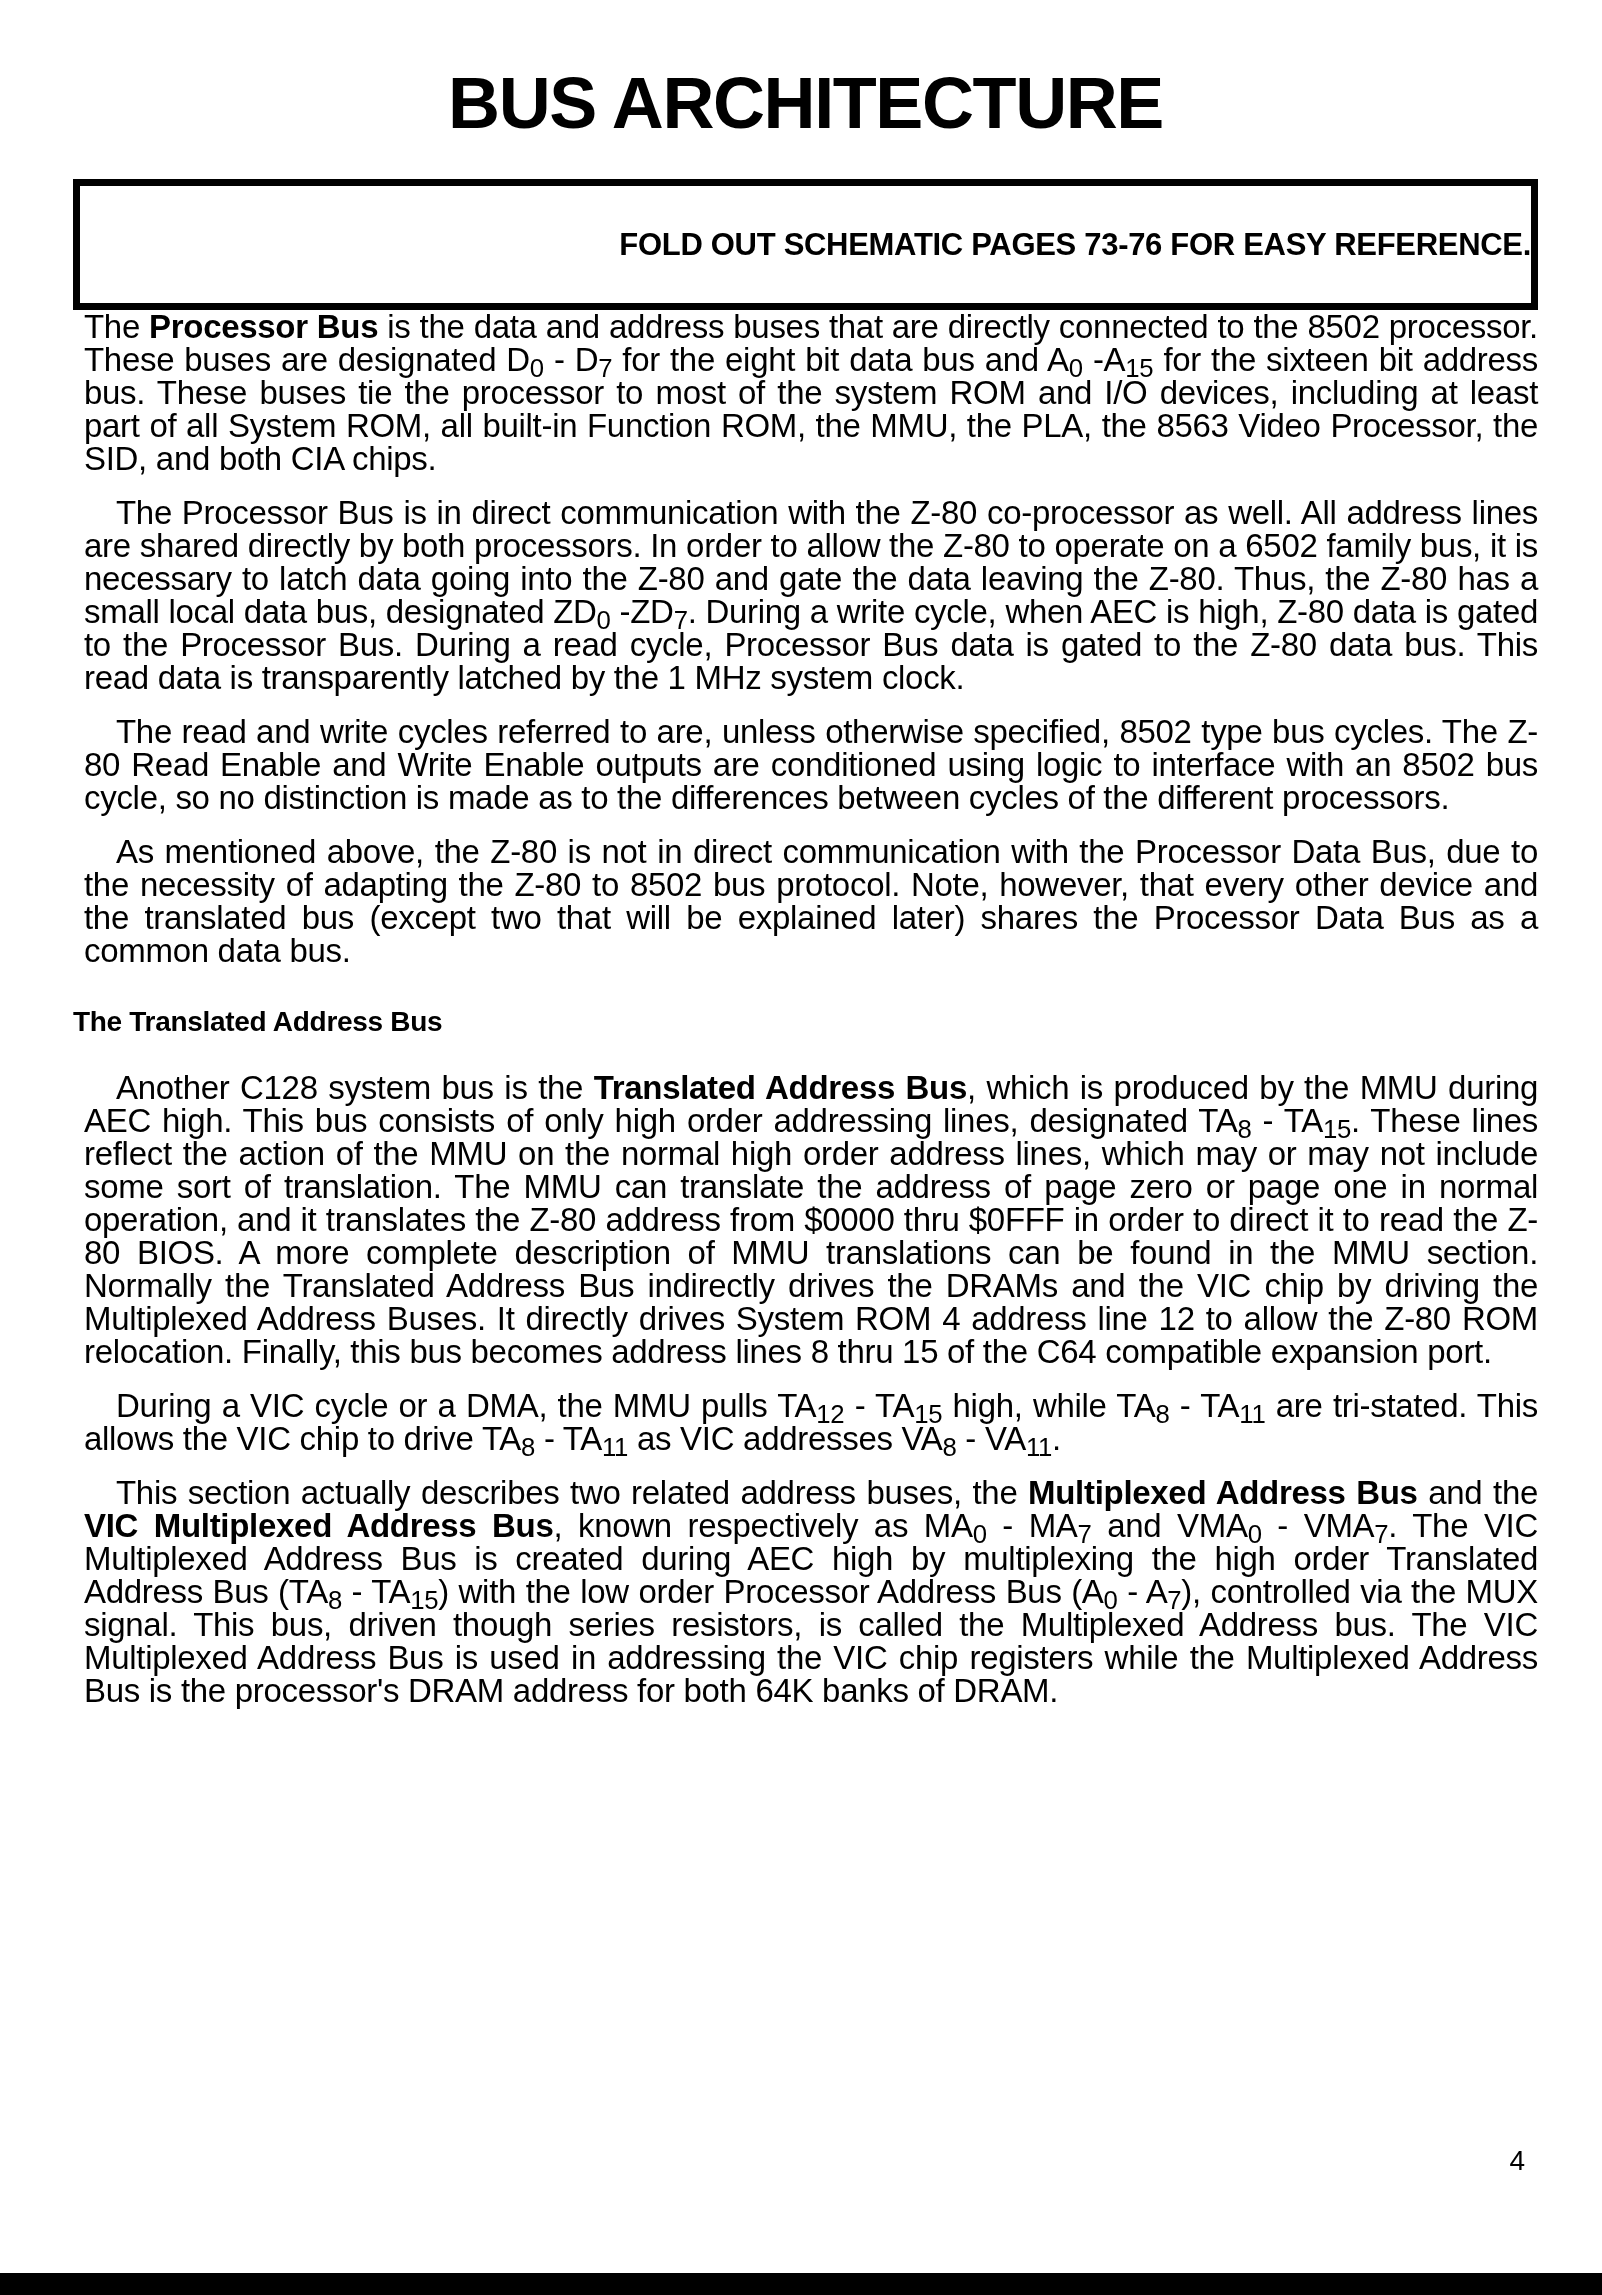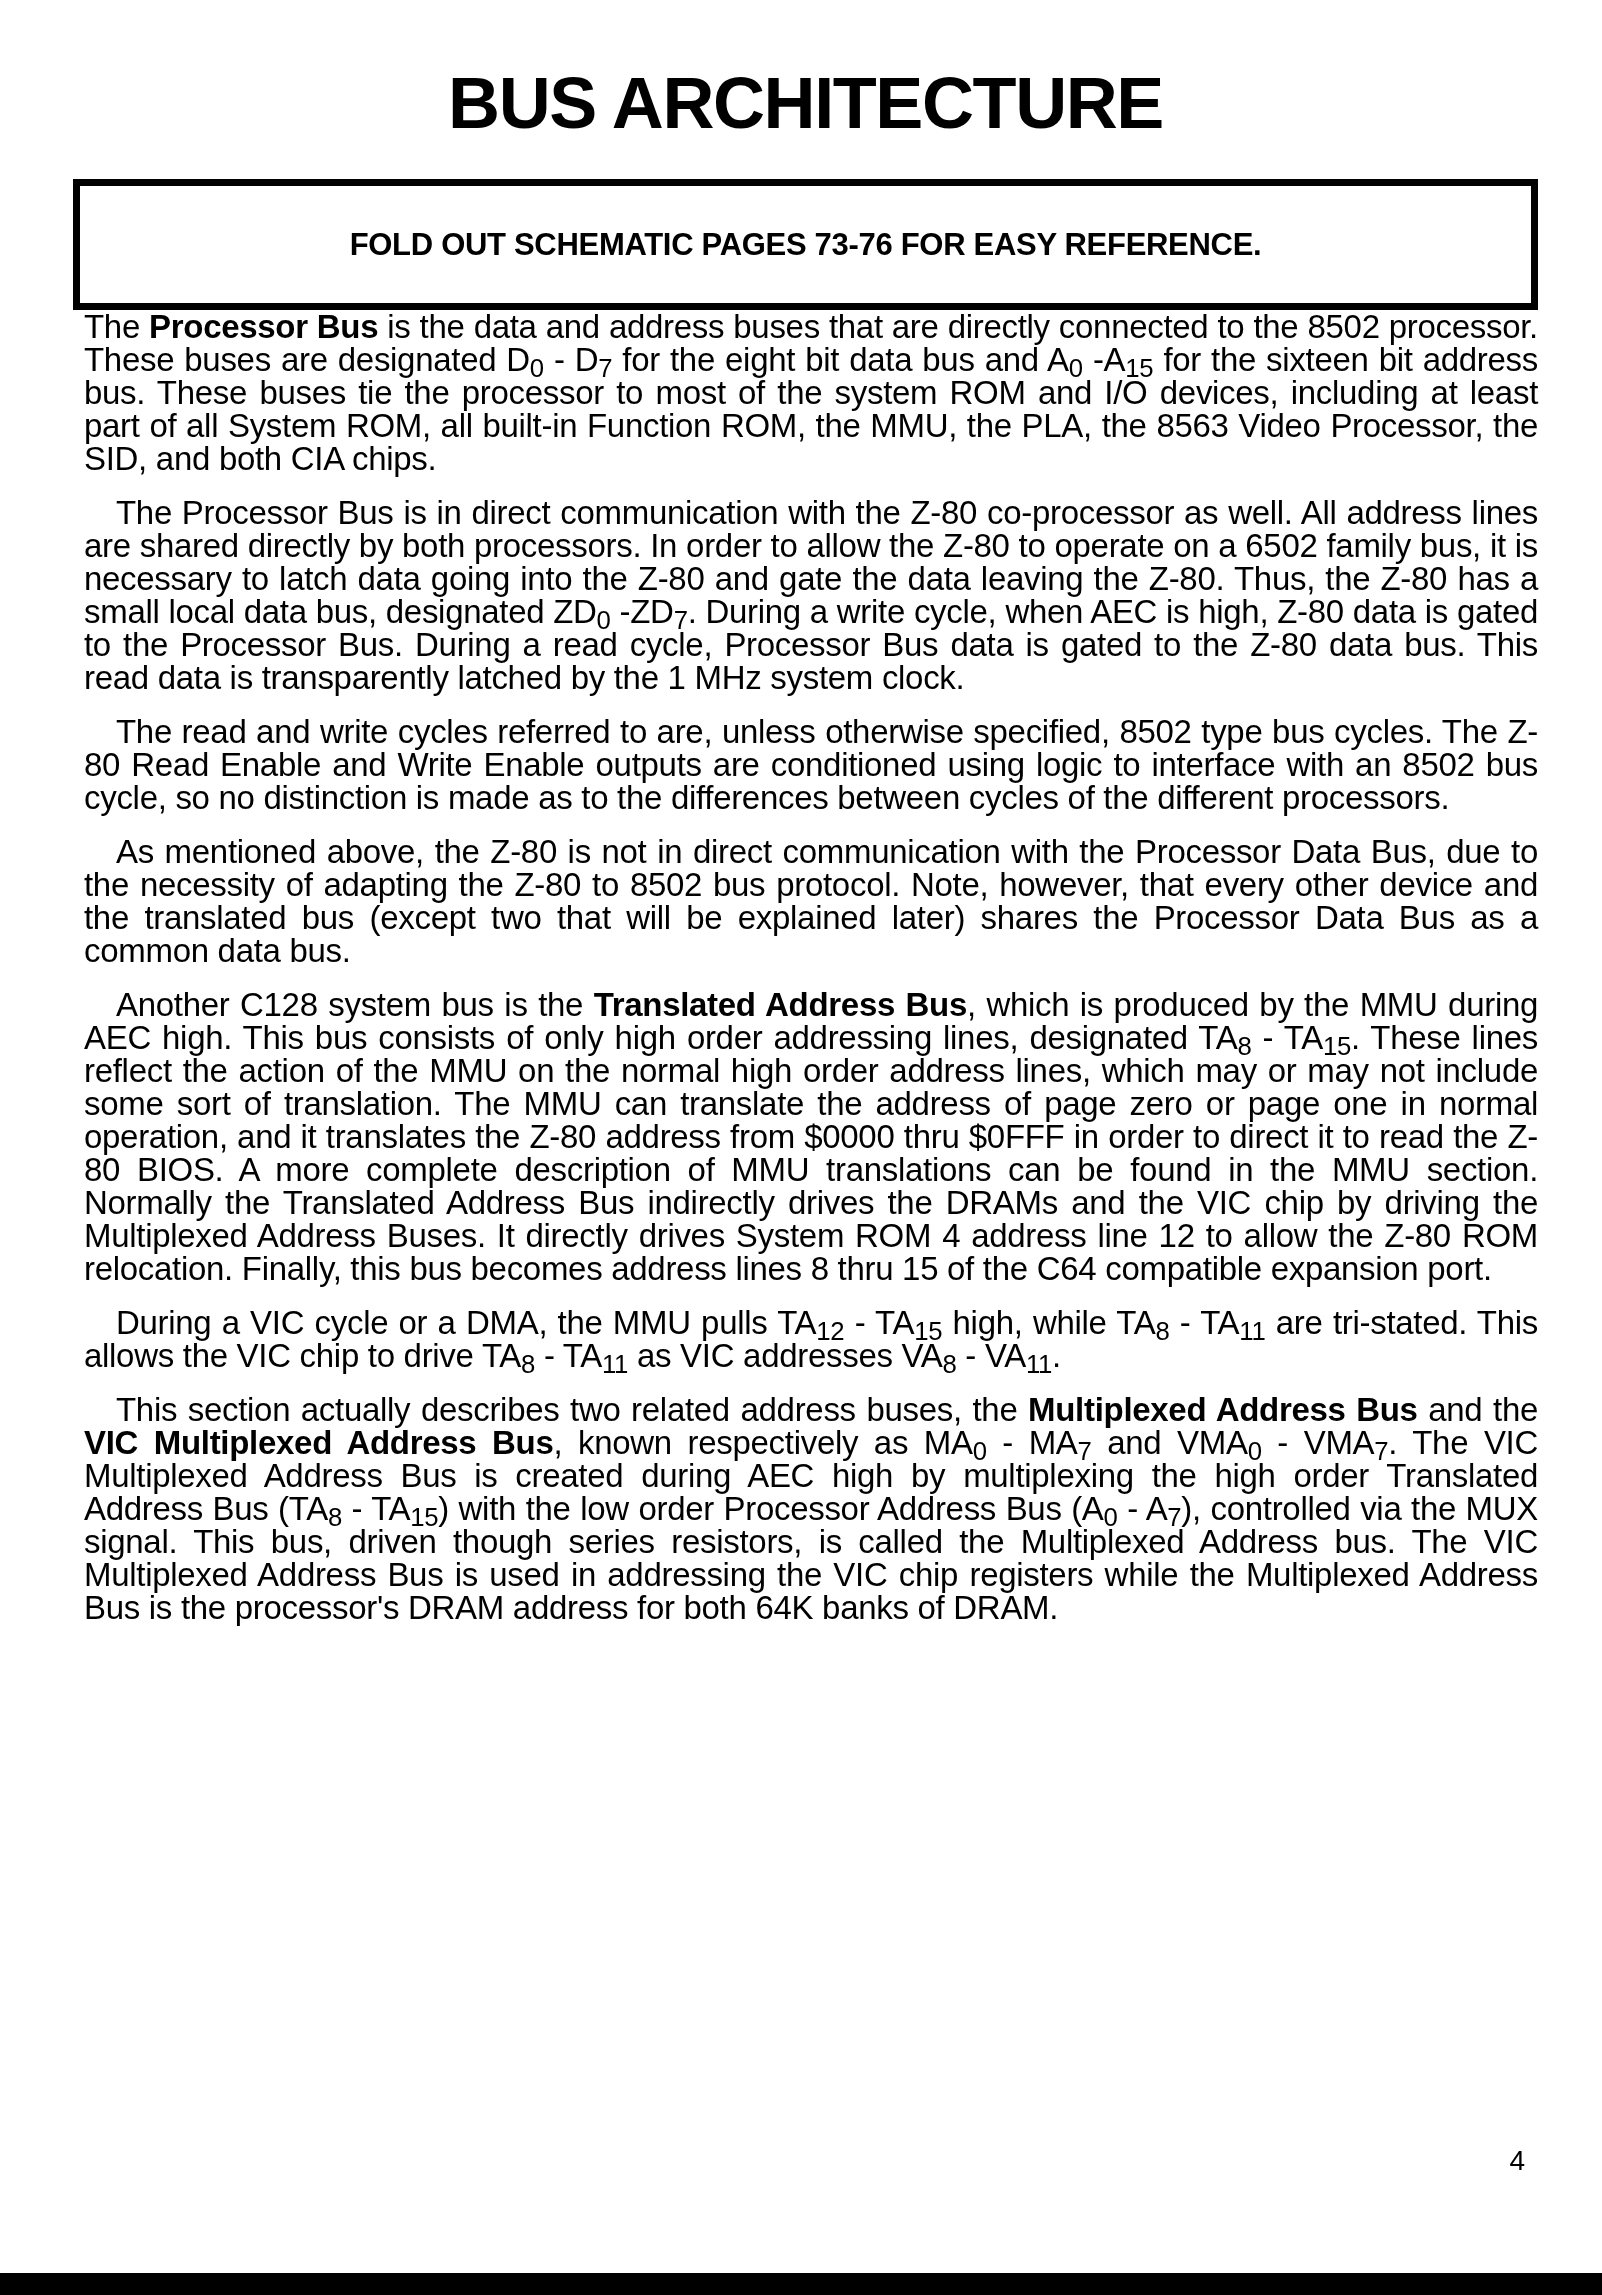--- a/index.html
+++ b/index.html
@@ -31,21 +31,21 @@
     font-weight: bold;
     letter-spacing: -1.4px;
     white-space: nowrap;
   }
   .notice-box {
     margin-top: 40px;
     border: 7.7px solid #000000;
     height: 117px;
     display: flex;
     align-items: center;
-    justify-content: center;
+    justify-content: flex-end;
   }
   .notice-text {
     font-size: 31px;
     font-weight: bold;
     letter-spacing: -0.3px;
   }
   .section-heading {
     font-size: 28px;
     font-weight: bold;
     margin-top: 39px;
@@ -96,20 +96,21 @@
 
     <div class="notice-box">
       <span class="notice-text">FOLD OUT SCHEMATIC PAGES 73-76 FOR EASY REFERENCE.</span>
     </div>
 
     <div id="sections">
         <p class="para"><span>The </span><span class="bold">Processor Bus</span><span> is the data and address buses that are directly connected to the 8502 processor. These buses are designated D</span><sub>0</sub><span> - D</span><sub>7</sub><span> for the eight bit data bus and A</span><sub>0</sub><span> -A</span><sub>15</sub><span> for the sixteen bit address bus. These buses tie the processor to most of the system ROM and I/O devices, including at least part of all System ROM, all built-in Function ROM, the MMU, the PLA, the 8563 Video Processor, the SID, and both CIA chips.</span></p>
         <p class="para indent"><span>The Processor Bus is in direct communication with the Z-80 co-processor as well. All address lines are shared directly by both processors. In order to allow the Z-80 to operate on a 6502 family bus, it is necessary to latch data going into the Z-80 and gate the data leaving the Z-80. Thus, the Z-80 has a small local data bus, designated ZD</span><sub>0</sub><span> -ZD</span><sub>7</sub><span>. During a write cycle, when AEC is high, Z-80 data is gated to the Processor Bus. During a read cycle, Processor Bus data is gated to the Z-80 data bus. This read data is transparently latched by the 1 MHz system clock.</span></p>
         <p class="para indent"><span>The read and write cycles referred to are, unless otherwise specified, 8502 type bus cycles. The Z-80 Read Enable and Write Enable outputs are conditioned using logic to interface with an 8502 bus cycle, so no distinction is made as to the differences between cycles of the different processors.</span></p>
         <p class="para indent"><span>As mentioned above, the Z-80 is not in direct communication with the Processor Data Bus, due to the necessity of adapting the Z-80 to 8502 bus protocol. Note, however, that every other device and the translated bus (except two that will be explained later) shares the Processor Data Bus as a common data bus.</span></p>
+        <div class="section-heading">The Translated Address Bus</div>
         <p class="para indent"><span>Another C128 system bus is the </span><span class="bold">Translated Address Bus</span><span>, which is produced by the MMU during AEC high. This bus consists of only high order addressing lines, designated TA</span><sub>8</sub><span> - TA</span><sub>15</sub><span>. These lines reflect the action of the MMU on the normal high order address lines, which may or may not include some sort of translation. The MMU can translate the address of page zero or page one in normal operation, and it translates the Z-80 address from $0000 thru $0FFF in order to direct it to read the Z-80 BIOS. A more complete description of MMU translations can be found in the MMU section. Normally the Translated Address Bus indirectly drives the DRAMs and the VIC chip by driving the Multiplexed Address Buses. It directly drives System ROM 4 address line 12 to allow the Z-80 ROM relocation. Finally, this bus becomes address lines 8 thru 15 of the C64 compatible expansion port.</span></p>
         <p class="para indent"><span>During a VIC cycle or a DMA, the MMU pulls TA</span><sub>12</sub><span> - TA</span><sub>15</sub><span> high, while TA</span><sub>8</sub><span> - TA</span><sub>11</sub><span> are tri-stated. This allows the VIC chip to drive TA</span><sub>8</sub><span> - TA</span><sub>11</sub><span> as VIC addresses VA</span><sub>8</sub><span> - VA</span><sub>11</sub><span>.</span></p>
         <p class="para indent"><span>This section actually describes two related address buses, the </span><span class="bold">Multiplexed Address Bus</span><span> and the </span><span class="bold">VIC Multiplexed Address Bus</span><span>, known respectively as MA</span><sub>0</sub><span> - MA</span><sub>7</sub><span> and VMA</span><sub>0</sub><span> - VMA</span><sub>7</sub><span>. The VIC Multiplexed Address Bus is created during AEC high by multiplexing the high order Translated Address Bus (TA</span><sub>8</sub><span> - TA</span><sub>15</sub><span>) with the low order Processor Address Bus (A</span><sub>0</sub><span> - A</span><sub>7</sub><span>), controlled via the MUX signal. This bus, driven though series resistors, is called the Multiplexed Address bus. The VIC Multiplexed Address Bus is used in addressing the VIC chip registers while the Multiplexed Address Bus is the processor's DRAM address for both 64K banks of DRAM.</span></p>
       </div>
   </div>
 
   <div class="page-number">4</div>
 
   <div class="edge-bar"></div>
 </div>

